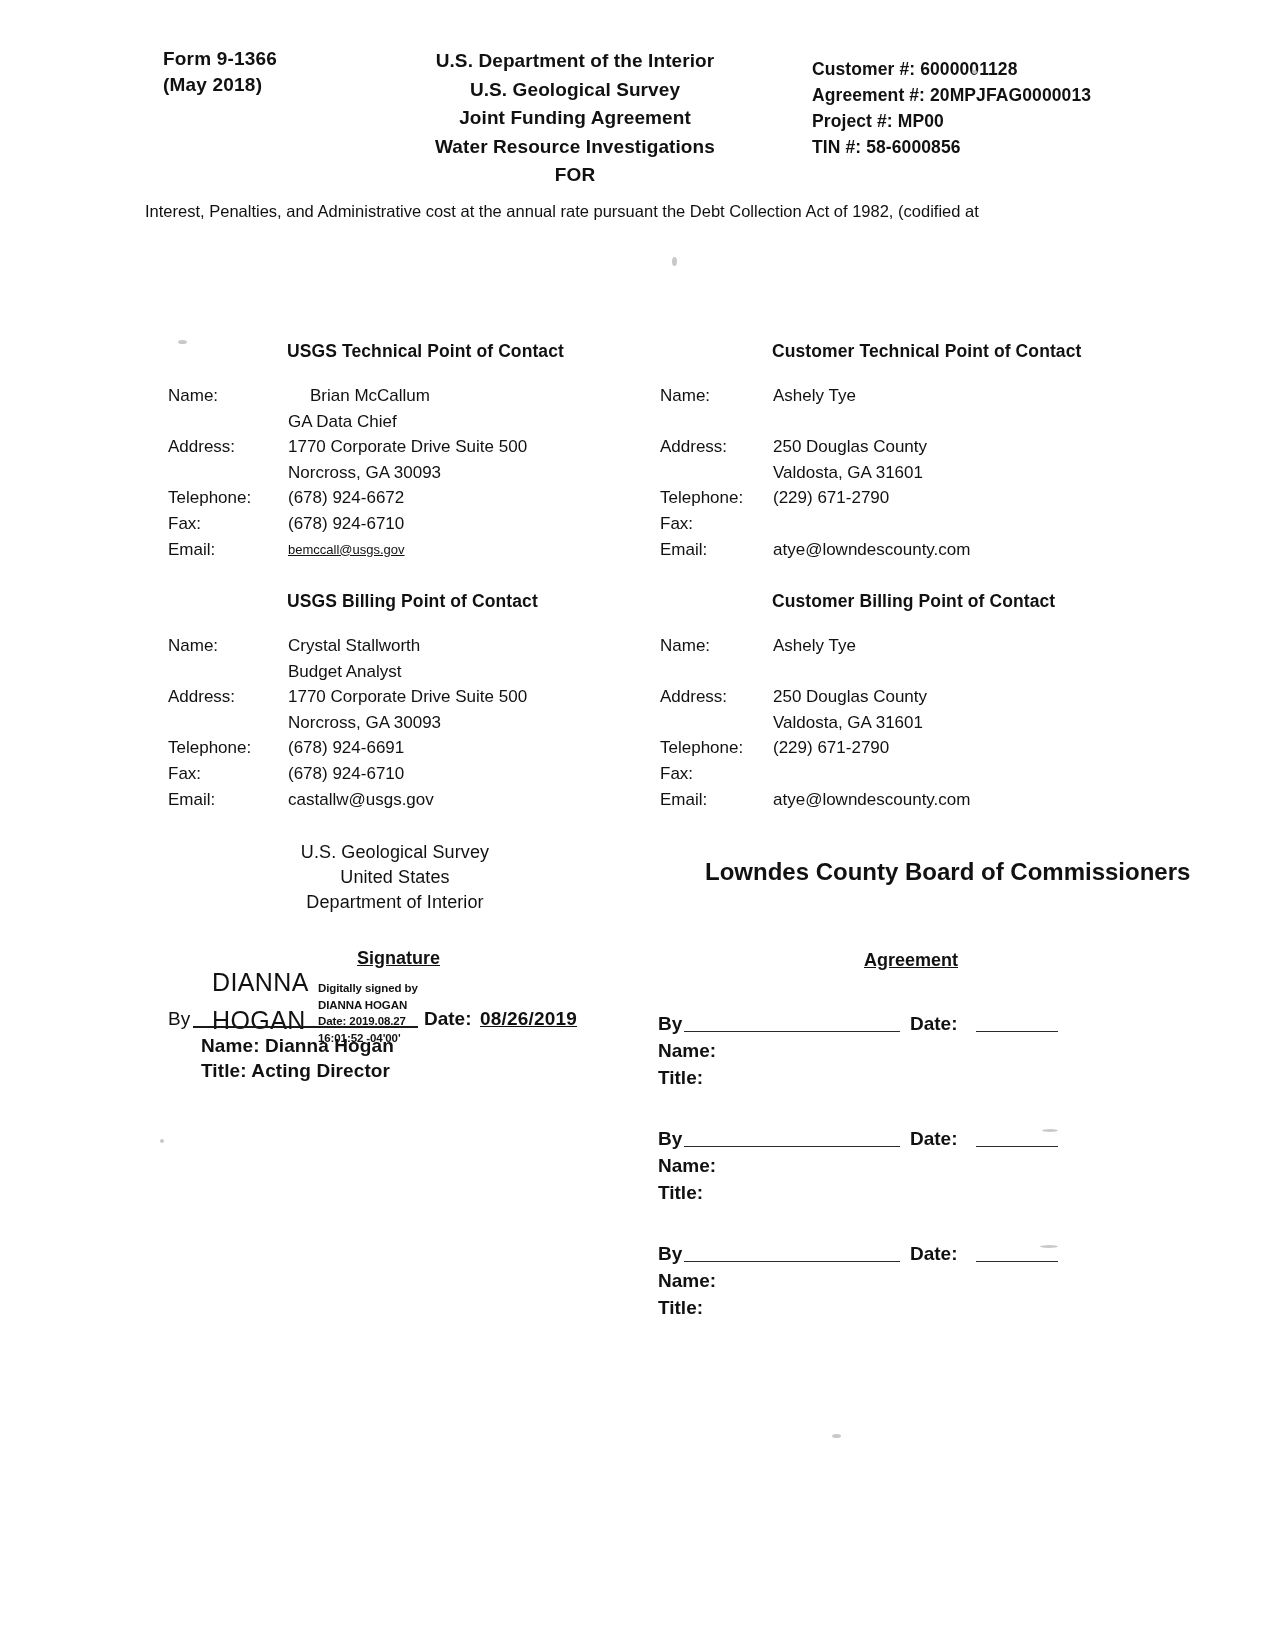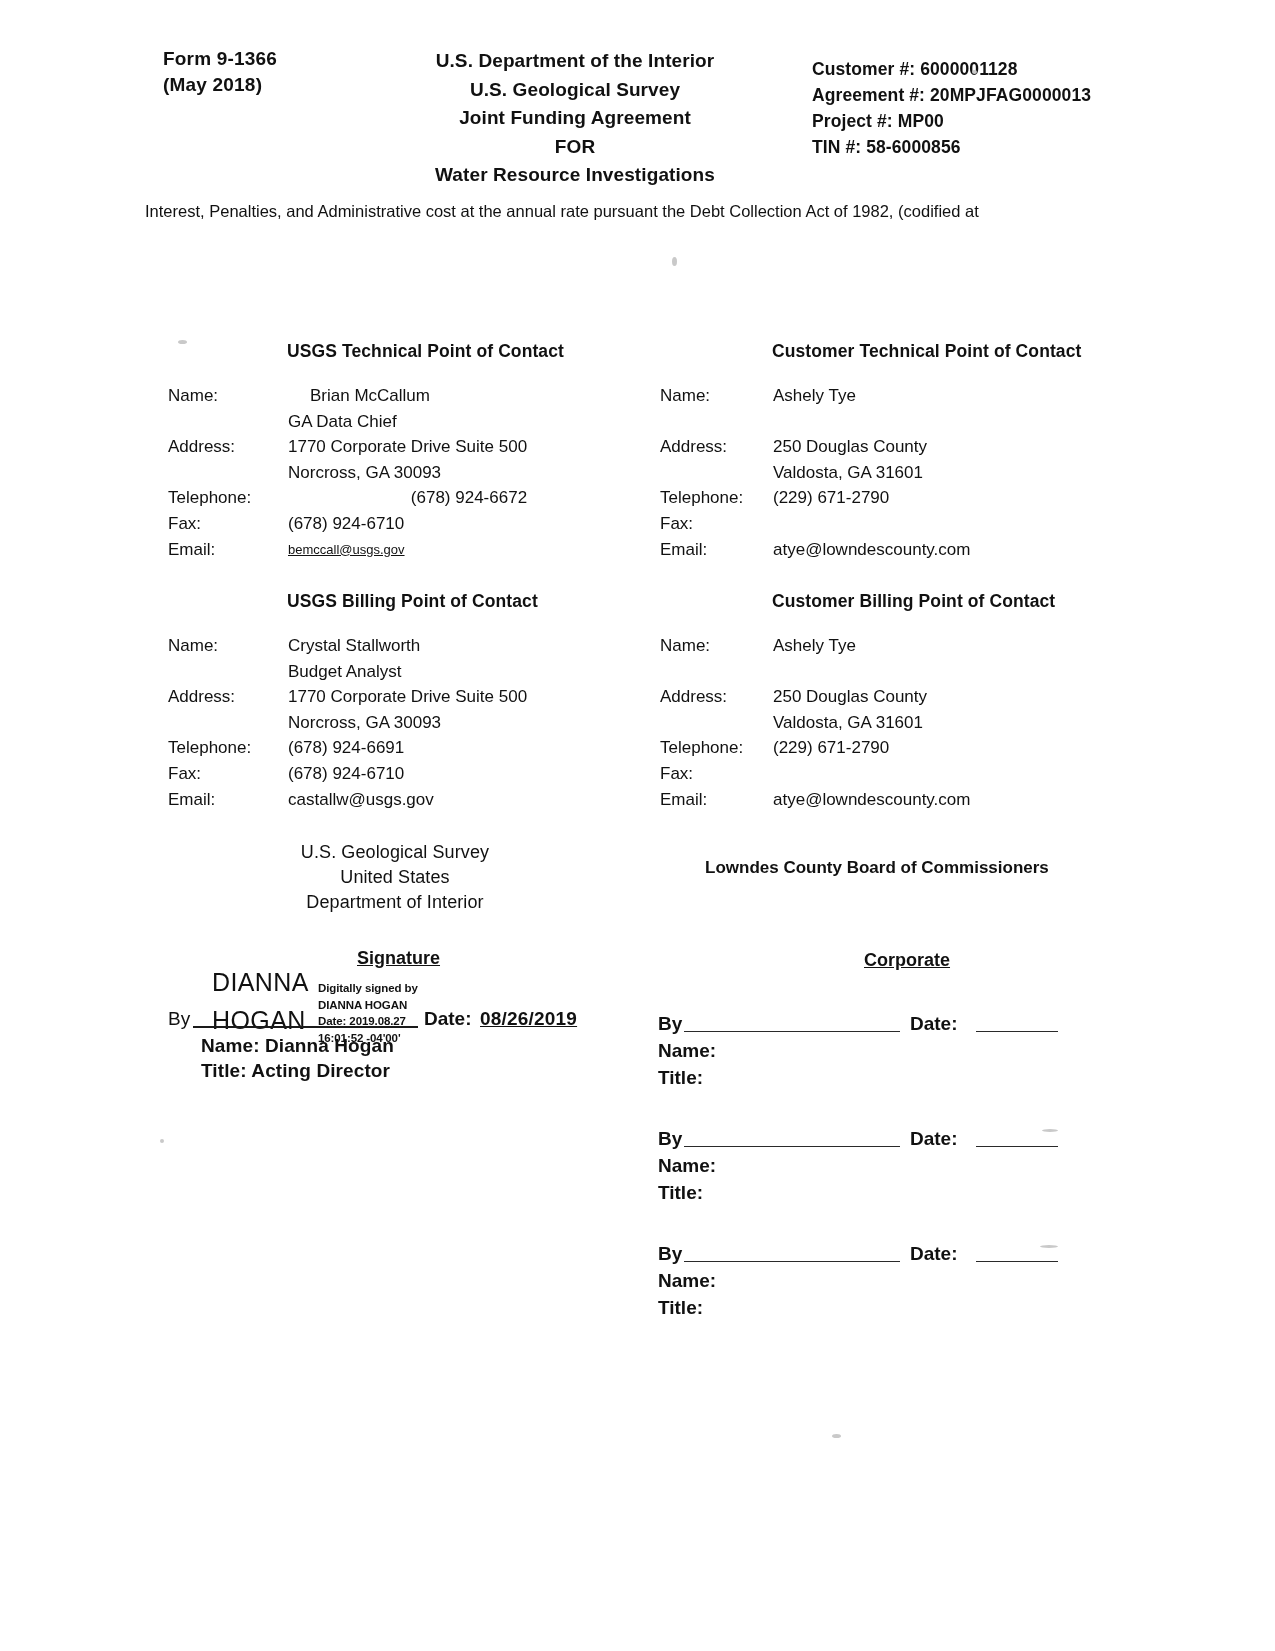--- a/index.html
+++ b/index.html
@@ -64,21 +64,21 @@
   }
 
   
   .agency-block {
     text-align: center;
     font-size: 18px;
     line-height: 25px;
     letter-spacing: .1px;
   }
   .agency-right {
-    font-size: 17px;
+    font-size: 24px;
     font-weight: 700;
     white-space: nowrap;
   }
   .sig-underline-label {
     font-size: 18px;
     font-weight: 700;
     text-decoration: underline;
   }
 
   .dig-name {
@@ -140,22 +140,22 @@
 
   <div class="abs form-no">
     <div>Form 9-1366</div>
     <div>(May 2018)</div>
   </div>
 
   <div class="abs center-title">
     <div>U.S. Department of the Interior</div>
     <div>U.S. Geological Survey</div>
     <div>Joint Funding Agreement</div>
+    <div>Water Resource Investigations</div>
     <div>FOR</div>
-    <div>Water Resource Investigations</div>
   </div>
 
   <div class="abs header-right">
     <div>Customer #: 6000001128</div>
     <div>Agreement #: 20MPJFAG0000013</div>
     <div>Project #: MP00</div>
     <div>TIN #: 58-6000856</div>
   </div>
 
   <div class="abs clause">
@@ -172,21 +172,21 @@
     <div style="font-size:17px;line-height:25.6px;">Telephone:</div>
     <div style="font-size:17px;line-height:25.6px;">Fax:</div>
     <div style="font-size:17px;line-height:25.6px;">Email:</div>
   </div>
 
   <div class="abs" style="left:288px; top:383px;">
     <div style="font-size:17px;line-height:25.6px;margin-left:22px;">Brian McCallum</div>
     <div style="font-size:17px;line-height:25.6px;">GA Data Chief</div>
     <div style="font-size:17px;line-height:25.6px;">1770 Corporate Drive Suite 500</div>
     <div style="font-size:17px;line-height:25.6px;">Norcross, GA 30093</div>
-    <div style="font-size:17px;line-height:25.6px;text-align:right;">(678) 924-6672</div>
+    <div style="font-size:17px;line-height:25.6px;">(678) 924-6672</div>
     <div style="font-size:17px;line-height:25.6px;">(678) 924-6710</div>
     <div style="font-size:13px;line-height:25.6px;text-decoration:underline;">bemccall@usgs.gov</div>
   </div>
 
   <div class="abs poc-heading" style="left:772px; top:341px;">Customer Technical Point of Contact</div>
 
   <div class="abs" style="left:660px; top:383px;">
     <div style="font-size:17px;line-height:25.6px;">Name:</div>
     <div style="font-size:17px;line-height:25.6px;">&nbsp;</div>
     <div style="font-size:17px;line-height:25.6px;">Address:</div>
@@ -274,21 +274,21 @@
 
   <div class="abs by-word" style="left:168px; top:1008px;">By</div>
   <div class="rule" style="left:193px; top:1026px; width:225px;"></div>
 
   <div class="abs date-word" style="left:424px; top:1008px;">Date:</div>
   <div class="abs date-val" style="left:480px; top:1008px;">08/26/2019</div>
 
   <div class="abs nt-line" style="left:168px; top:1035px;">Name: Dianna Hogan</div>
   <div class="abs nt-line" style="left:168px; top:1060px;">Title: Acting Director</div>
 
-  <div class="abs sig-underline-label" style="left:864px; top:950px;">Corporate</div>
+  <div class="abs sig-underline-label" style="left:864px; top:950px;">Agreement</div>
 
   <div class="abs by-bold" style="left:658px; top:1013px;">By</div>
   <div class="rule-thin" style="left:684px; top:1031px; width:216px;"></div>
   <div class="abs by-bold" style="left:910px; top:1013px;">Date:</div>
   <div class="rule-thin" style="left:976px; top:1031px; width:82px;"></div>
   <div class="abs by-bold" style="left:658px; top:1040px;">Name:</div>
   <div class="abs by-bold" style="left:658px; top:1067px;">Title:</div>
 
   <div class="abs by-bold" style="left:658px; top:1128px;">By</div>
   <div class="rule-thin" style="left:684px; top:1146px; width:216px;"></div>

